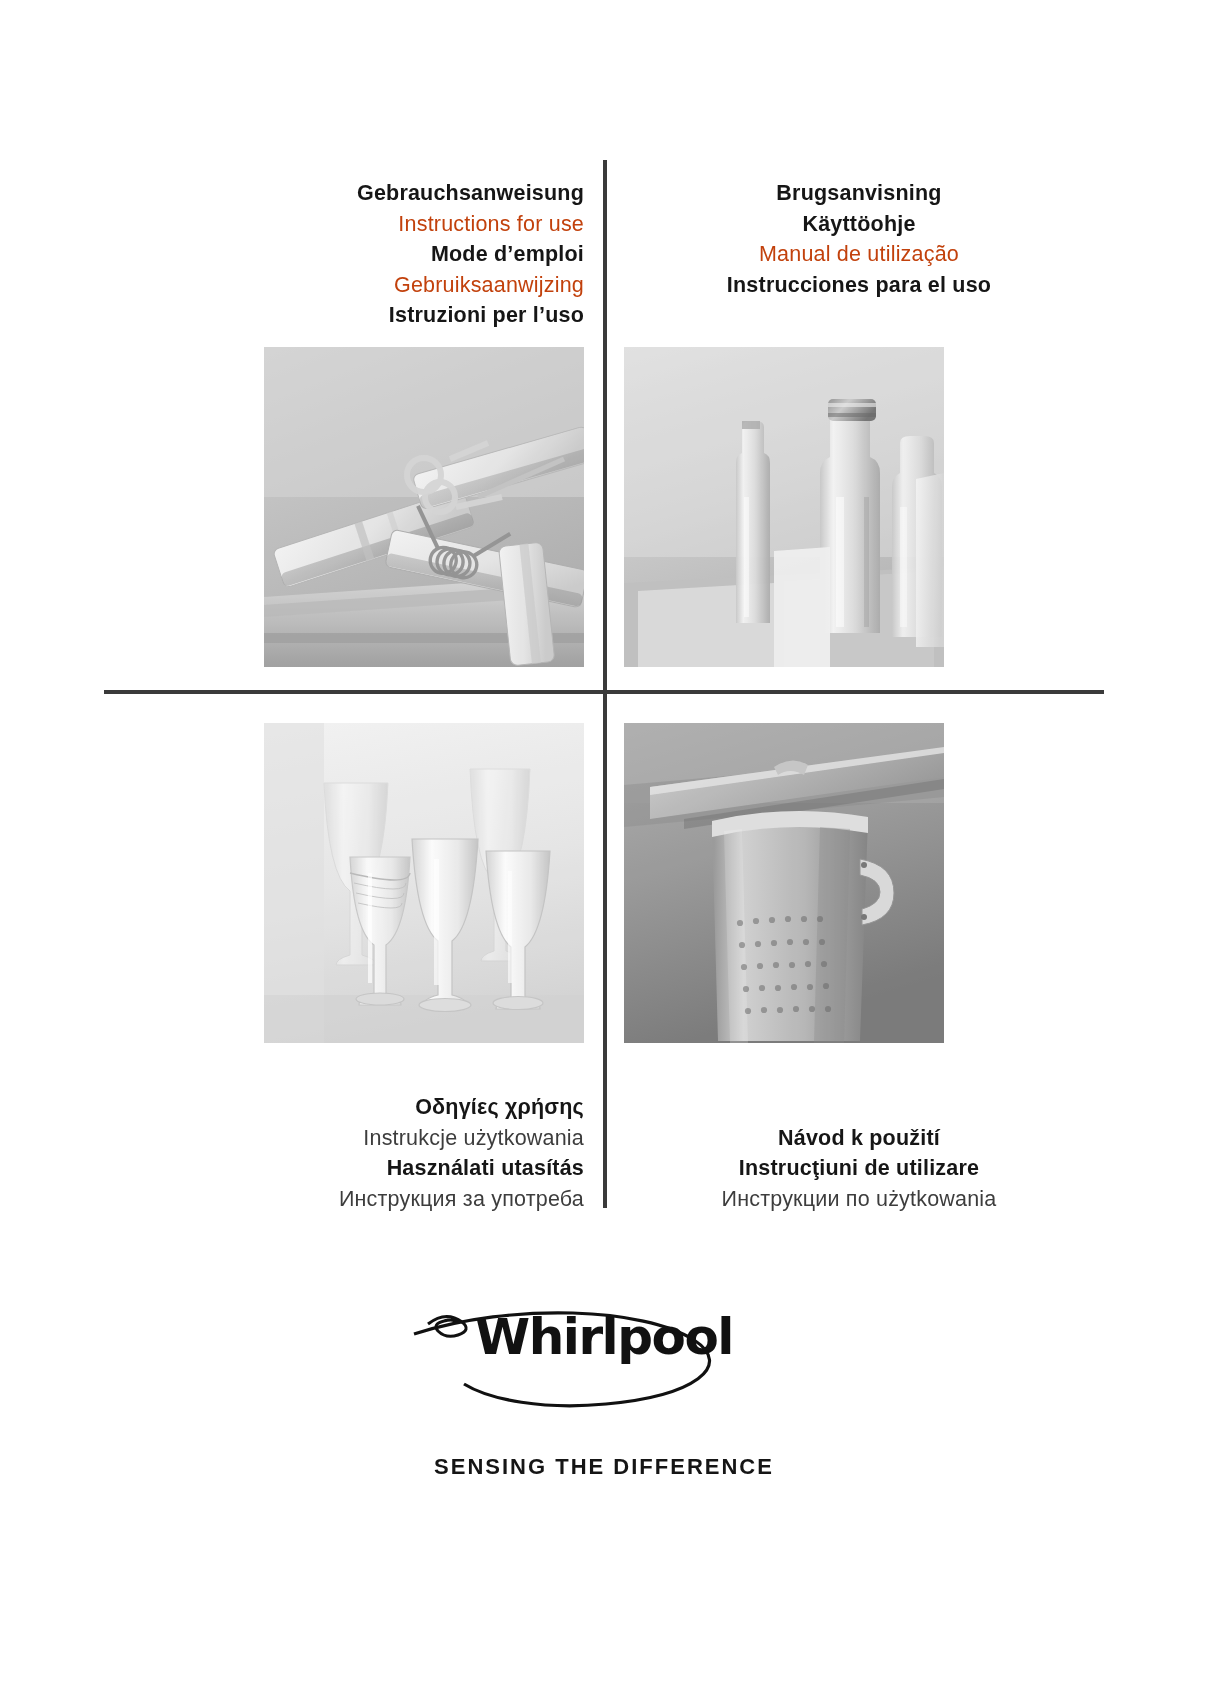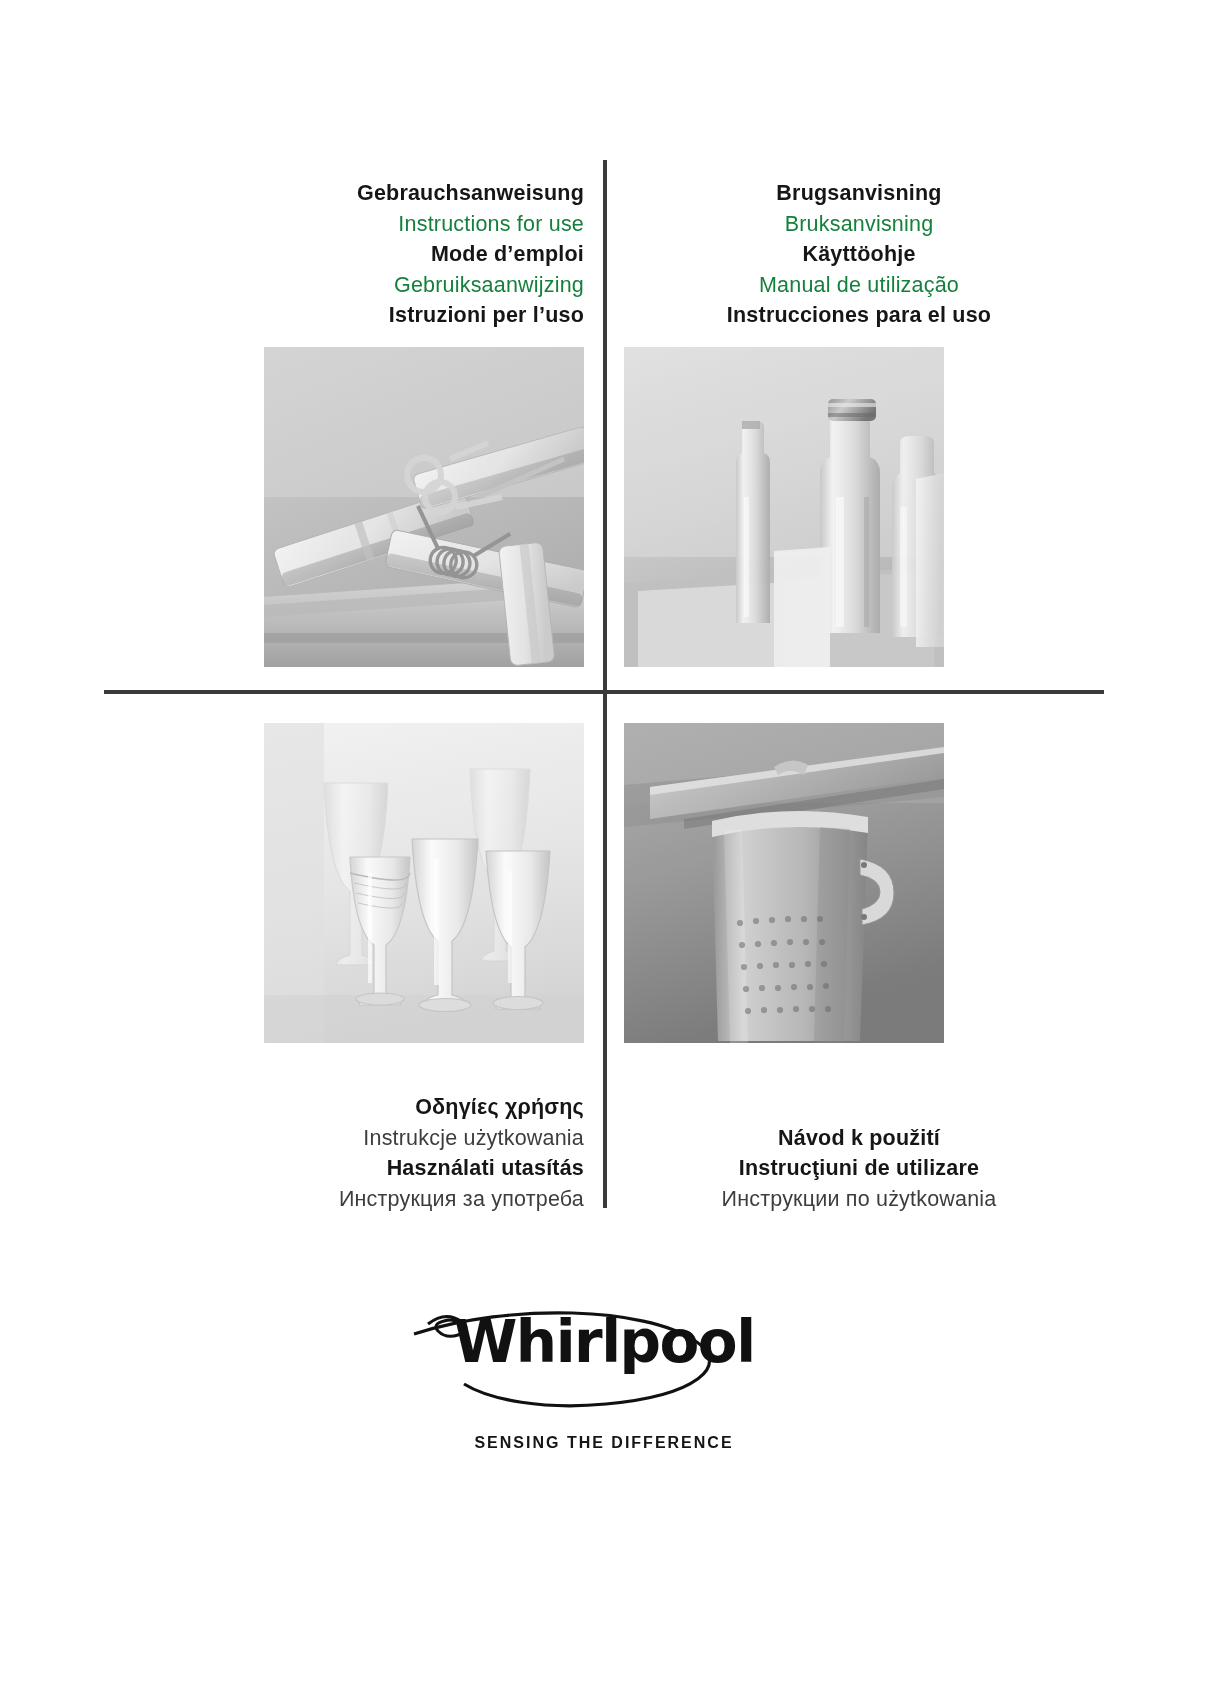--- a/index.html
+++ b/index.html
@@ -64,21 +64,21 @@
     margin: 0;
     padding: 0;
   }
   .langs li {
     font-size: 21.5px;
     line-height: 30.5px;
     letter-spacing: 0.2px;
     white-space: nowrap;
   }
   .b { font-weight: bold; color: #161616; }
-  .n { font-weight: normal; color: #15803d; }
+  .n { font-weight: normal; color: #c2410c; }
   .n-dark { font-weight: normal; color: #3d3d3d; }
 
   .align-right { text-align: right; }
   .align-left  { text-align: center; }
 
   .langs.top    { position: absolute; top: 18px; }
   .langs.bottom { position: absolute; bottom: 6px; }
   .q-tl .langs { right: 0px; width: 100%; }
   .q-tr .langs { left: 0px;  width: 100%; }
   .q-bl .langs { right: 0px; width: 100%; }
@@ -112,34 +112,34 @@
     display: inline-block;
     height: 120px;
     width: 420px;
   }
   .brand-word {
     position: absolute;
     left: 0; right: 0;
     top: 8px;
     font-family: "DejaVu Sans", sans-serif;
     font-weight: bold;
-    font-size: 58px;
+    font-size: 50px;
     letter-spacing: -1.5px;
     color: #111;
   }
   .brand-swoosh {
     position: absolute;
     left: 0; top: 0;
     pointer-events: none;
   }
   .brand-tag {
-    margin-top: 10px;
+    margin-top: 30px;
     font-family: "Liberation Sans", sans-serif;
     font-weight: bold;
-    font-size: 16px;
+    font-size: 22px;
     letter-spacing: 2.0px;
     color: #151515;
   }
 </style>
 </head>
 <body>
 
 <div class="page">
 
   <div class="grid">
@@ -227,21 +227,20 @@
           </g>
 
           <rect width="320" height="320" fill="#ffffff" opacity="0.07"></rect>
         </svg>
       </div>
     </div>
 
     <div class="quad q-tr">
       <ul class="langs top align-left">
         <li class="b">Brugsanvisning</li>
-        <li class="n">Bruksanvisning</li>
         <li class="b">Käyttöohje</li>
         <li class="n">Manual de utilização</li>
         <li class="b">Instrucciones para el uso</li>
       </ul>
 
       <div class="photo">
         <svg width="320" height="320" viewBox="0 0 320 320">
           <defs>
             <linearGradient id="bBg" x1="0" y1="0" x2="0.3" y2="1">
               <stop offset="0%" stop-color="#dedede"></stop>

